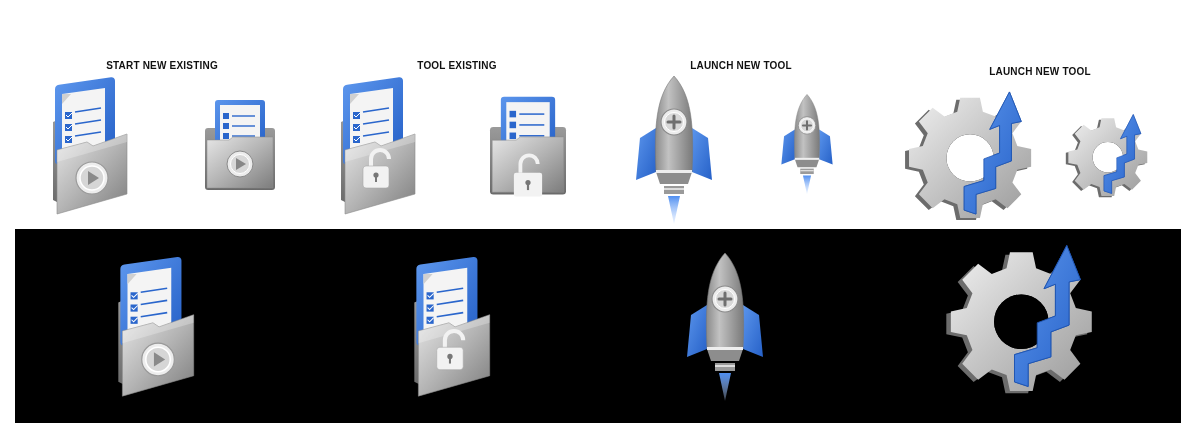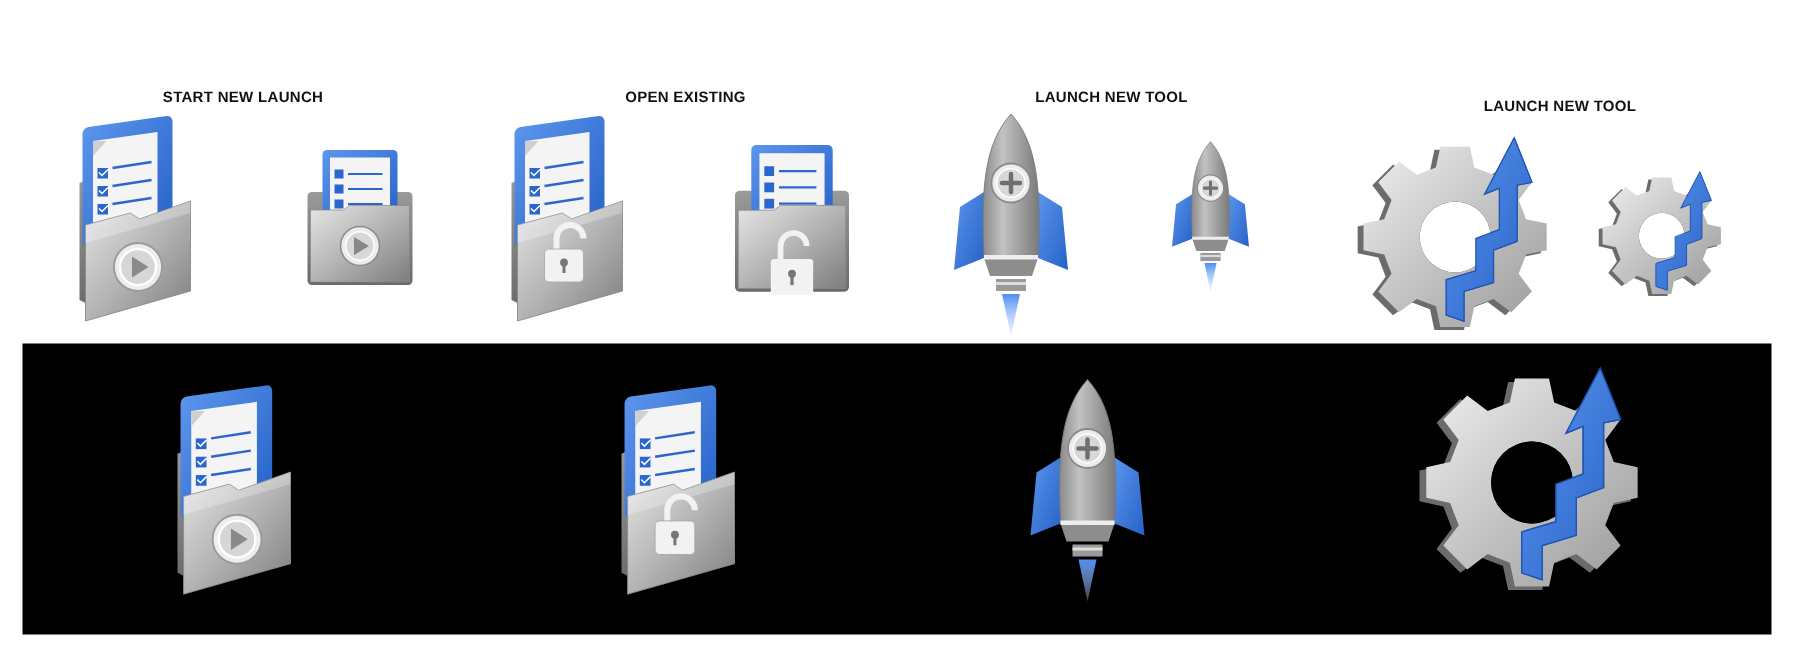--- a/index.html
+++ b/index.html
@@ -108,37 +108,37 @@
         <path d="M-10 -52 L10 -52 L13 -38 L26 -33 L38 -42 L52 -28 L43 -16 L48 -3 L62 0 L62 18 L48 21 L43 34 L52 46 L38 60 L26 51 L13 56 L10 70 L-10 70 L-13 56 L-26 51 L-38 60 L-52 46 L-43 34 L-48 21 L-62 18 L-62 0 L-48 -3 L-43 -16 L-52 -28 L-38 -42 L-26 -33 L-13 -38 Z" fill="url(#gGear)"></path>
         <circle cx="0" cy="9" r="24" class="gear-hole"></circle>
       </g>
       <path d="M50 124 L50 100 L70 94 L70 72 L86 66 L86 38 L76 42 L96 4 L108 34 L98 36 L98 74 L82 80 L82 102 L62 108 L62 128 Z" fill="url(#gBlue)" stroke="#1f54b0" stroke-width="0.8"></path>
     </g>
   </defs>
 </svg>
 
 <div>
 
-  <div class="label" style="left:162px; top:60px;">START NEW LAUNCH</div>
+  <div class="label" style="left:162px; top:60px;">START NEW EXISTING</div>
   <div class="icon" style="left:35px; top:82px;">
     <svg width="110" height="140" viewBox="0 0 110 140">
         <use href="#folderDoc"></use>
         <use href="#playBadge"></use>
       </svg>
   </div>
   <div class="icon" style="left:205px; top:100px;">
     <svg width="70" height="90" viewBox="0 0 70 90">
         <use href="#smallFolderDoc"></use>
       <circle cx="35" cy="64" r="13" fill="#ececec" stroke="#8a8a8a" stroke-width="1"></circle>
       <circle cx="35" cy="64" r="9.5" fill="#d8d8d8" stroke="#fff" stroke-width="1"></circle>
       <path d="M31 58 L41 64 L31 70 Z" fill="#888"></path>
     </svg>
   </div>
 
-  <div class="label" style="left:457px; top:60px;">OPEN EXISTING</div>
+  <div class="label" style="left:457px; top:60px;">TOOL EXISTING</div>
   <div class="icon" style="left:323px; top:82px;">
     <svg width="110" height="140" viewBox="0 0 110 140">
         <use href="#folderDoc"></use>
         <use href="#lockBadge"></use>
       </svg>
   </div>
   <div class="icon" style="left:490px; top:96px;">
     <svg width="76" height="110" viewBox="0 0 70 100">
         <use href="#smallFolderDoc"></use>
       <path d="M28 70 v-8 a8 8 0 0 1 16 0" fill="none" stroke="#f2f2f2" stroke-width="3.5"></path>

